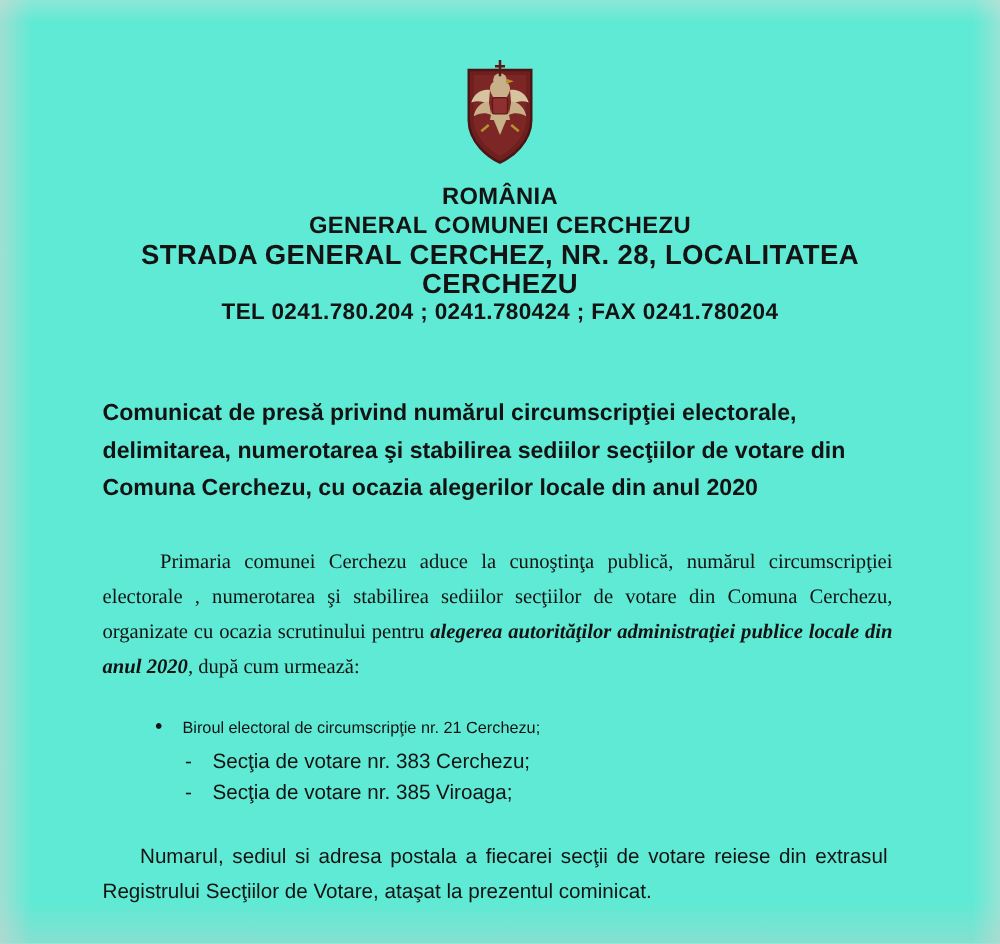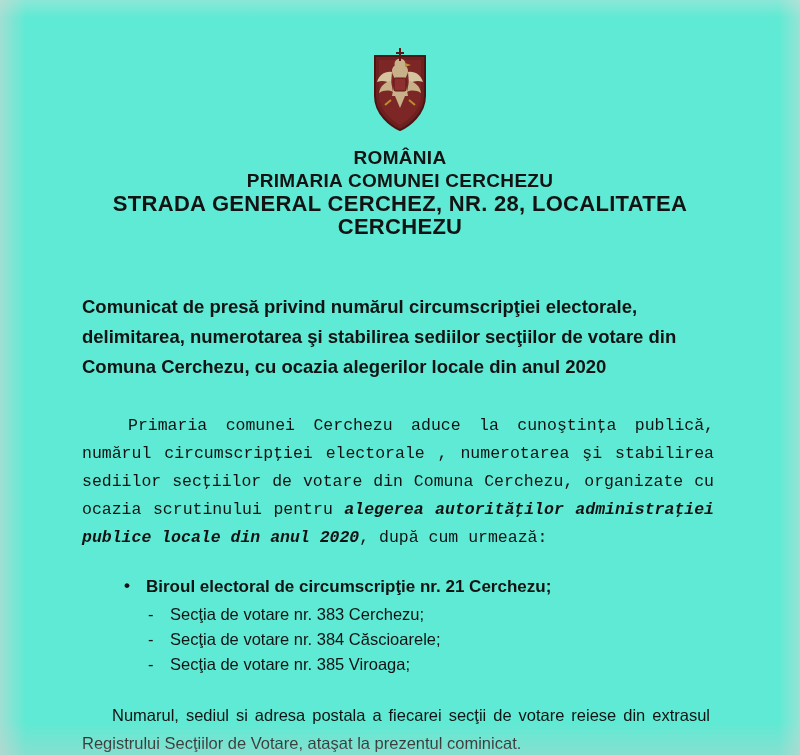--- a/index.html
+++ b/index.html
@@ -72,42 +72,42 @@
     font-weight: bold;
     font-size: 18.5px;
     line-height: 30px;
     color: #131313;
   }
 
   
   .body-par {
     margin: 30px 26px 0 22px;
     text-align: justify;
-    font-family: Liberation Mono, monospace;
+    font-family: Liberation Serif, serif;
     font-size: 16.5px;
     line-height: 28px;
     text-indent: 46px;
     color: #131313;
   }
   .body-par .em {
     font-style: italic;
     font-weight: bold;
   }
 
   
   .bullet-list {
     margin: 22px 0 0 0;
     padding: 0 0 0 86px;
     list-style: none;
   }
   .bullet-list li {
     position: relative;
     font-family: "Liberation Sans", sans-serif;
-    font-weight: bold;
-    font-size: 17px;
+    font-weight: normal;
+    font-size: 13px;
     line-height: 26px;
     color: #131313;
   }
   .bullet-list li::before {
     content: "\2022";
     position: absolute;
     left: -22px;
     top: -1px;
     font-size: 17px;
   }
@@ -184,35 +184,35 @@
 
           <path d="M34 62 L39 74 L44 62 Z" fill="#c8b089"></path>
 
           <path d="M30 66 l-6 5 M48 66 l6 5" stroke="#b8902f" stroke-width="2" fill="none"></path>
         </svg>
       </div>
     </div>
 
     <div class="heading">
       <div class="h-country">ROMÂNIA</div>
-      <div class="h-cityhall">PRIMARIA COMUNEI CERCHEZU</div>
+      <div class="h-cityhall">GENERAL COMUNEI CERCHEZU</div>
       <div class="h-street">STRADA GENERAL CERCHEZ, NR. 28, LOCALITATEA CERCHEZU</div>
+      <div class="h-phone">TEL 0241.780.204 ; 0241.780424 ; FAX 0241.780204</div>
     </div>
 
     <div class="title">Comunicat de presă privind numărul circumscripţiei electorale, delimitarea, numerotarea şi stabilirea sediilor secţiilor de votare din Comuna Cerchezu, cu ocazia alegerilor locale din anul 2020</div>
 
     <p class="body-par"><span>Primaria comunei Cerchezu aduce la cunoştinţa publică, numărul circumscripţiei electorale ,  numerotarea şi stabilirea sediilor secţiilor de votare din Comuna Cerchezu, organizate cu ocazia scrutinului pentru </span><span class="em">alegerea autorităţilor administraţiei publice locale din anul 2020</span><span>, după cum urmează:</span></p>
 
     <ul class="bullet-list">
       <li>Biroul electoral de circumscripţie nr. 21 Cerchezu;</li>
     </ul>
 
     <ul class="dash-list">
       <li>Secţia de votare nr. 383 Cerchezu;</li>
-      <li>Secţia de votare nr. 384 Căscioarele;</li>
       <li>Secţia de votare nr. 385 Viroaga;</li>
     </ul>
 
     <p class="closing-par">Numarul, sediul si adresa postala a fiecarei secţii de votare reiese din extrasul Registrului Secţiilor de Votare, ataşat la prezentul cominicat.</p>
 
   </div>
 
   <div class="bottom-fade"></div>
 </div>
 

